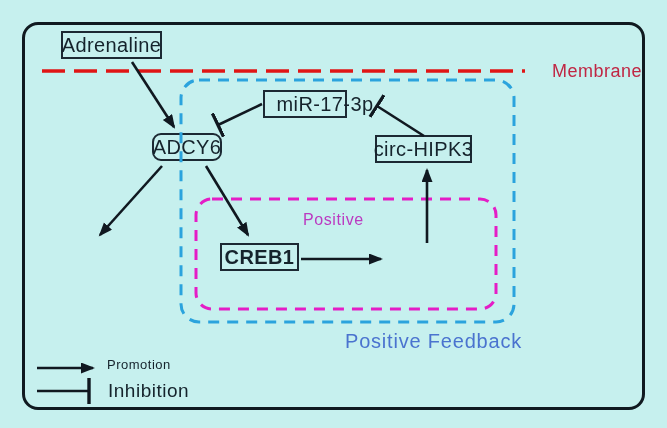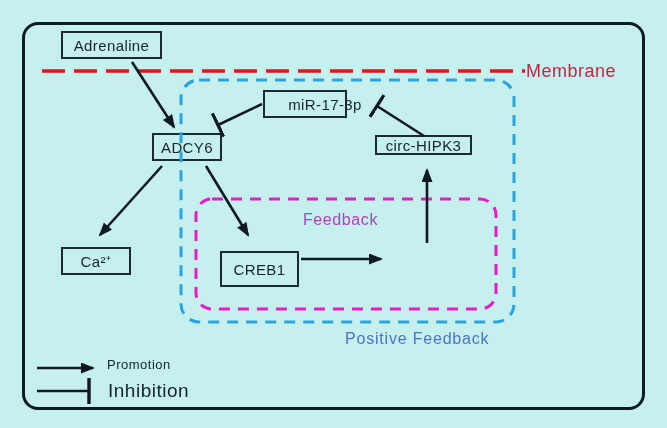--- a/index.html
+++ b/index.html
@@ -21,42 +21,42 @@
     border:3px solid #101a20;
     border-radius:16px;
     z-index:0;
   }
   .node{
     position:absolute;
     box-sizing:border-box;
     border:2px solid #1c2933;
     background:transparent;
     color:#15232c;
-    font-size:15px;
+    font-size:20px;
     letter-spacing:.4px;
     display:flex;align-items:center;justify-content:center;
     z-index:1;
     white-space:nowrap;
   }
   .node-adrenaline{left:61px;top:31px;width:101px;height:28px;}
   .node-mir{left:263px;top:90px;width:84px;height:28px;padding-left:40px;}
-  .node-adcy6{left:152px;top:133px;width:70px;height:28px;}
-  .node-circ{left:375px;top:135px;width:97px;height:20px;}
+  .node-adcy6{left:152px;top:133px;width:70px;height:28px;border-radius:9px;}
+  .node-circ{left:375px;top:135px;width:97px;height:28px;}
   .node-ca{left:61px;top:247px;width:70px;height:28px;}
-  .node-creb1{left:220px;top:251px;width:79px;height:36px;}
+  .node-creb1{left:220px;top:243px;width:79px;height:28px;font-weight:bold;}
   .node-hipk3{left:387px;top:245px;width:74px;height:28px;}
 
   .overlay{
     position:absolute;left:0;top:0;width:667px;height:428px;
     z-index:2;pointer-events:none;
   }
   .lbl{position:absolute;z-index:3;white-space:nowrap;}
-  .lbl-membrane{left:526px;top:61px;font-size:18px;color:#c02744;letter-spacing:.5px;}
+  .lbl-membrane{left:552px;top:61px;font-size:18px;color:#c02744;letter-spacing:.5px;}
   .lbl-nucleus{left:303px;top:211px;font-size:16px;color:#bb3ac1;letter-spacing:.6px;}
-  .lbl-feedback{left:345px;top:330px;font-size:16px;color:#4a73cf;letter-spacing:.8px;}
+  .lbl-feedback{left:345px;top:330px;font-size:20px;color:#4a73cf;letter-spacing:.8px;}
   .lbl-promotion{left:107px;top:357px;font-size:13px;color:#15232c;letter-spacing:.5px;}
   .lbl-inhibition{left:108px;top:380px;font-size:19px;color:#15232c;letter-spacing:.5px;}
 </style>
 </head>
 <body>
 
 <div class="canvas">
 
   <div class="frame"></div>
 
@@ -64,23 +64,20 @@
     <span>Adrenaline</span>
   </div>
   <div class="node node-mir">
     <span>miR-17-3p</span>
   </div>
   <div class="node node-adcy6">
     <span>ADCY6</span>
   </div>
   <div class="node node-circ">
     <span>circ-HIPK3</span>
-  </div>
-  <div class="node node-ca">
-    <span>Ca²⁺</span>
   </div>
   <div class="node node-creb1">
     <span>CREB1</span>
   </div>
 
   <svg class="overlay" viewBox="0 0 667 428" xmlns="http://www.w3.org/2000/svg">
     <defs>
       <marker id="arrow" markerUnits="userSpaceOnUse" markerWidth="15" markerHeight="12" refX="12" refY="5.5" orient="auto">
         <path d="M0,0 L14,5.5 L0,11 Z" fill="#101820"></path>
       </marker>
@@ -101,18 +98,18 @@
     <line x1="162" y1="166" x2="100" y2="235" stroke="#101820" stroke-width="2.6" marker-end="url(#arrow)"></line>
     <line x1="206" y1="166" x2="248" y2="235" stroke="#101820" stroke-width="2.6" marker-end="url(#arrow)"></line>
     <line x1="301" y1="259" x2="381" y2="259" stroke="#101820" stroke-width="2.6" marker-end="url(#arrow)"></line>
     <line x1="427" y1="243" x2="427" y2="170" stroke="#101820" stroke-width="2.6" marker-end="url(#arrow)"></line>
 
     <line x1="37" y1="368" x2="93" y2="368" stroke="#101820" stroke-width="2.6" marker-end="url(#arrow)"></line>
     <line x1="37" y1="391" x2="89" y2="391" stroke="#101820" stroke-width="2.6" marker-end="url(#tee)"></line>
   </svg>
 
   <div class="lbl lbl-membrane">Membrane</div>
-  <div class="lbl lbl-nucleus">Feedback</div>
+  <div class="lbl lbl-nucleus">Positive</div>
   <div class="lbl lbl-feedback">Positive Feedback</div>
   <div class="lbl lbl-promotion">Promotion</div>
   <div class="lbl lbl-inhibition">Inhibition</div>
 
 </div>
 
 </body></html>

